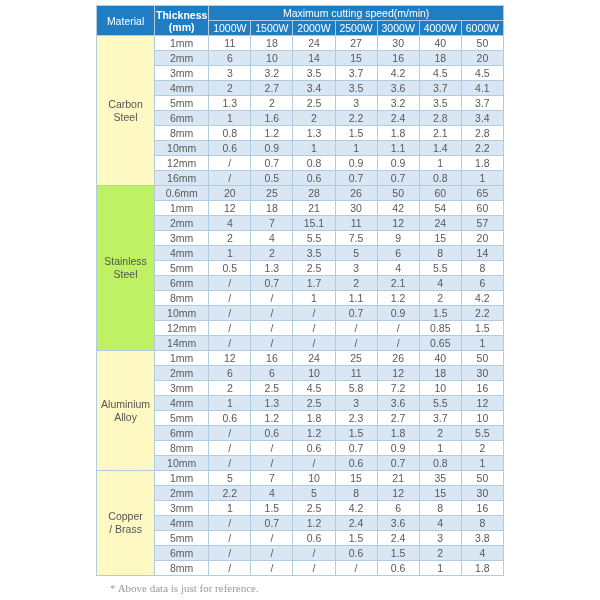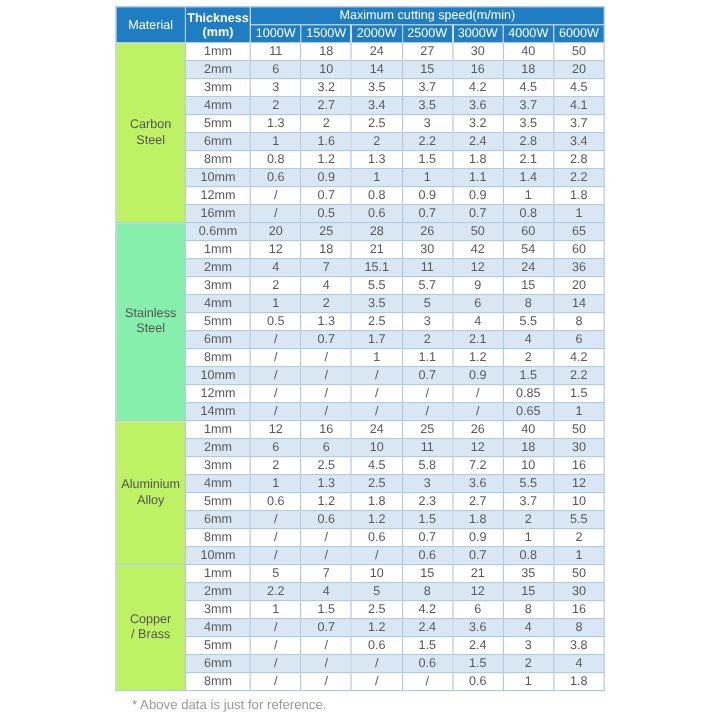--- a/index.html
+++ b/index.html
@@ -21,25 +21,25 @@
     vertical-align:middle;
     height:14px;
     line-height:14px;
     font-size:10.5px;
     color:var(--cell-text);
     font-weight:normal;
     overflow:hidden;
   }
   thead th{background:var(--header-bg);color:var(--header-text);}
   th.two-line{line-height:12px;white-space:pre-line;font-weight:bold;}
-  td.material{background:#bef264;white-space:pre-line;line-height:13px;color:#555555;}
+  td.material{background:#fef9c3;white-space:pre-line;line-height:13px;color:#555555;}
   tr.alt td{background:var(--row-alt);}
-  tr.alt td.material{background:#86efac;}
+  tr.alt td.material{background:#bef264;}
   tr.group-start td{border-top:1px solid var(--border-strong);}
-  .footnote{margin:6px 0 0 14px;font-size:11px;color:#9a9a9a;}
+  .footnote{margin:6px 0 0 14px;font-size:11px;color:#9a9a9a;font-family:Liberation Serif, serif;}
 </style>
 </head>
 <body>
 
 <div class="wrap">
   <table>
     <colgroup>
       <col style="width:58px">
       <col style="width:54px">
       <col span="7" style="width:42px">
@@ -187,28 +187,28 @@
           <td class="value">60</td>
         </tr>
         <tr class="alt">
           <td class="thickness">2mm</td>
           <td class="value">4</td>
           <td class="value">7</td>
           <td class="value">15.1</td>
           <td class="value">11</td>
           <td class="value">12</td>
           <td class="value">24</td>
-          <td class="value">36</td>
+          <td class="value">57</td>
         </tr>
         <tr>
           <td class="thickness">3mm</td>
           <td class="value">2</td>
           <td class="value">4</td>
           <td class="value">5.5</td>
-          <td class="value">5.7</td>
+          <td class="value">7.5</td>
           <td class="value">9</td>
           <td class="value">15</td>
           <td class="value">20</td>
         </tr>
         <tr class="alt">
           <td class="thickness">4mm</td>
           <td class="value">1</td>
           <td class="value">2</td>
           <td class="value">3.5</td>
           <td class="value">5</td>

